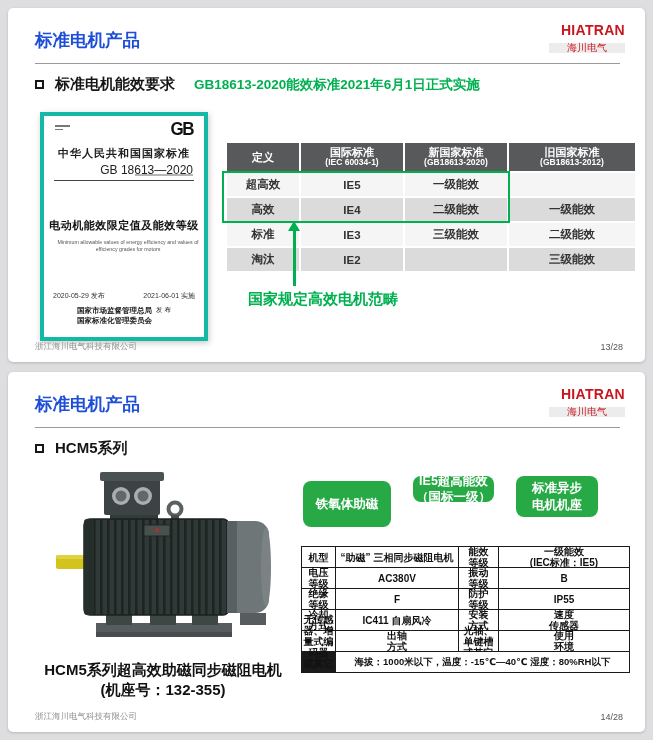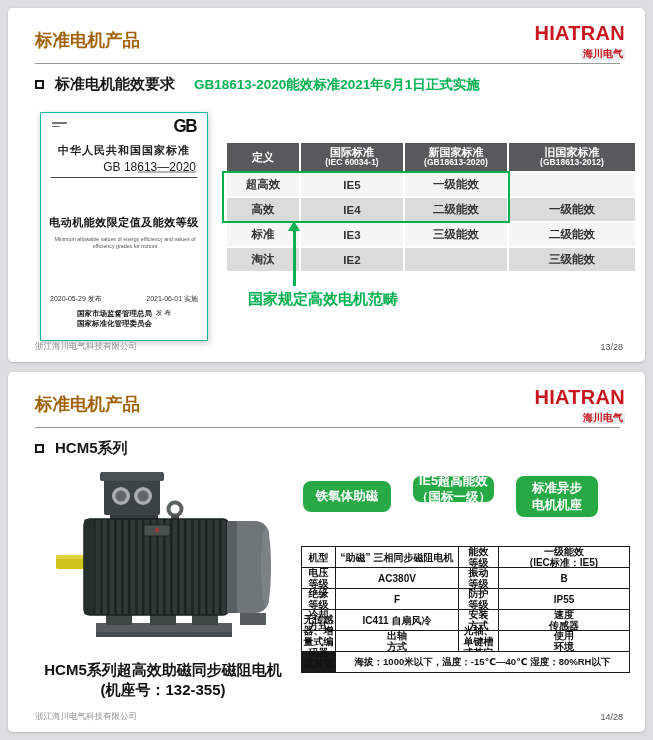--- a/index.html
+++ b/index.html
@@ -11,38 +11,38 @@
   *{margin:0;padding:0;box-sizing:border-box}
   html,body{width:653px;height:740px;background:#dedee0;overflow:hidden;
     font-family:"Liberation Sans","DejaVu Sans",sans-serif;}
   body{position:relative}
   .card{position:absolute;left:8px;width:637px;background:#fff;border-radius:5px;
     box-shadow:0 1px 3px rgba(0,0,0,.18);overflow:hidden}
   #card1{top:8px;height:354px}
   #card2{top:372px;height:360px}
 
   
-  .slide-title{position:absolute;left:27px;top:20px;font-size:17.5px;font-weight:bold;color:#a16207}
+  .slide-title{position:absolute;left:27px;top:20px;font-size:17.5px;font-weight:bold;color:#1d4ed8}
   .logo{position:absolute;right:20px;top:15px;text-align:right;line-height:1.05}
-  .logo-name{font-size:20px;font-weight:800;color:var(--red);letter-spacing:.3px}
-  .logo-sub{display:inline-block;margin-top:1px;font-size:10px;font-weight:bold;color:var(--red);
-    background:#ececec;padding:0 2px}
+  .logo-name{font-size:14px;font-weight:800;color:var(--red);letter-spacing:.3px}
+  .logo-sub{display:inline-block;margin-top:1px;font-size:10px;font-weight:normal;color:var(--red);
+    background:#ececec;padding:0 18px}
   .divider{position:absolute;left:27px;right:25px;top:55px;border-top:1px solid #9a9a9a}
   .section{position:absolute;left:27px;top:67px;display:flex;align-items:center}
   .bullet{width:9px;height:9px;border:2.5px solid #161616;margin-right:11px;flex:none}
   .section-title{font-size:15px;font-weight:bold;color:#161616}
   .section-note{margin-left:19px;font-size:13.5px;font-weight:bold;color:var(--green)}
   .footer{position:absolute;left:27px;right:22px;bottom:9px;display:flex;
     justify-content:space-between;align-items:center}
   .company{font-size:8.5px;color:#909090}
   .pagenum{font-size:9px;color:#555}
 
   
   .gb-cover{position:absolute;left:32px;top:104px;width:168px;height:229px;background:#fff;
-    border:1px solid #14b8a6;box-shadow:1px 2px 6px rgba(0,0,0,.22)}
+    border:4px solid #14b8a6;box-shadow:1px 2px 6px rgba(0,0,0,.22)}
   .ics{position:absolute;left:11px;top:9px}
   .ics i{display:block;background:#777;height:1.5px;margin-bottom:2px}
   .ics i:nth-child(1){width:15px}
   .ics i:nth-child(2){width:8px}
   .gb-logo{position:absolute;right:11px;top:4px;font-size:17px;font-weight:900;
     letter-spacing:-1.5px;color:#111;transform:scaleY(1.08)}
   .cover-heading{position:absolute;left:0;right:0;top:30px;text-align:center;
     font-family:"Liberation Serif","DejaVu Serif",serif;font-weight:bold;font-size:11px;
     letter-spacing:1px;color:#1c1c1c}
   .std-no{position:absolute;right:11px;top:47px;font-size:12px;font-weight:normal;color:#222}
@@ -76,21 +76,21 @@
   .arrow-line{position:absolute;left:285px;top:222px;width:2.5px;height:56px;background:var(--green)}
   .arrow-head{position:absolute;left:280px;top:213px;width:0;height:0;
     border-left:6.5px solid transparent;border-right:6.5px solid transparent;
     border-bottom:10px solid var(--green)}
   .annotation{position:absolute;left:240px;top:282px;font-size:15px;font-weight:bold;color:var(--green)}
 
   
   .pill{position:absolute;background:var(--pillgreen);color:#fff;font-weight:bold;font-size:12.5px;
     border-radius:8px;display:flex;align-items:center;justify-content:center;text-align:center;
     line-height:1.3;white-space:pre-line}
-  #pill1{left:295px;top:109px;width:88px;height:31px}
+  #pill1{left:295px;top:109px;width:88px;height:46px}
   #pill2{left:405px;top:104px;width:81px;height:26px}
   #pill3{left:508px;top:104px;width:82px;height:41px}
 
   .spec{position:absolute;left:293px;top:174px;display:grid;
     grid-template-columns:33px 122px 39px 130px;grid-auto-rows:20px;gap:1px;
     background:#1a1a1a;border:1.5px solid #1a1a1a}
   .spec>div{background:#fff;display:flex;align-items:center;justify-content:center;text-align:center;
     font-size:10px;font-weight:bold;color:#111;line-height:1.1;white-space:pre-line;padding:0 1px}
   .spec .env-v{grid-column:2/5;font-size:9.5px}
 

